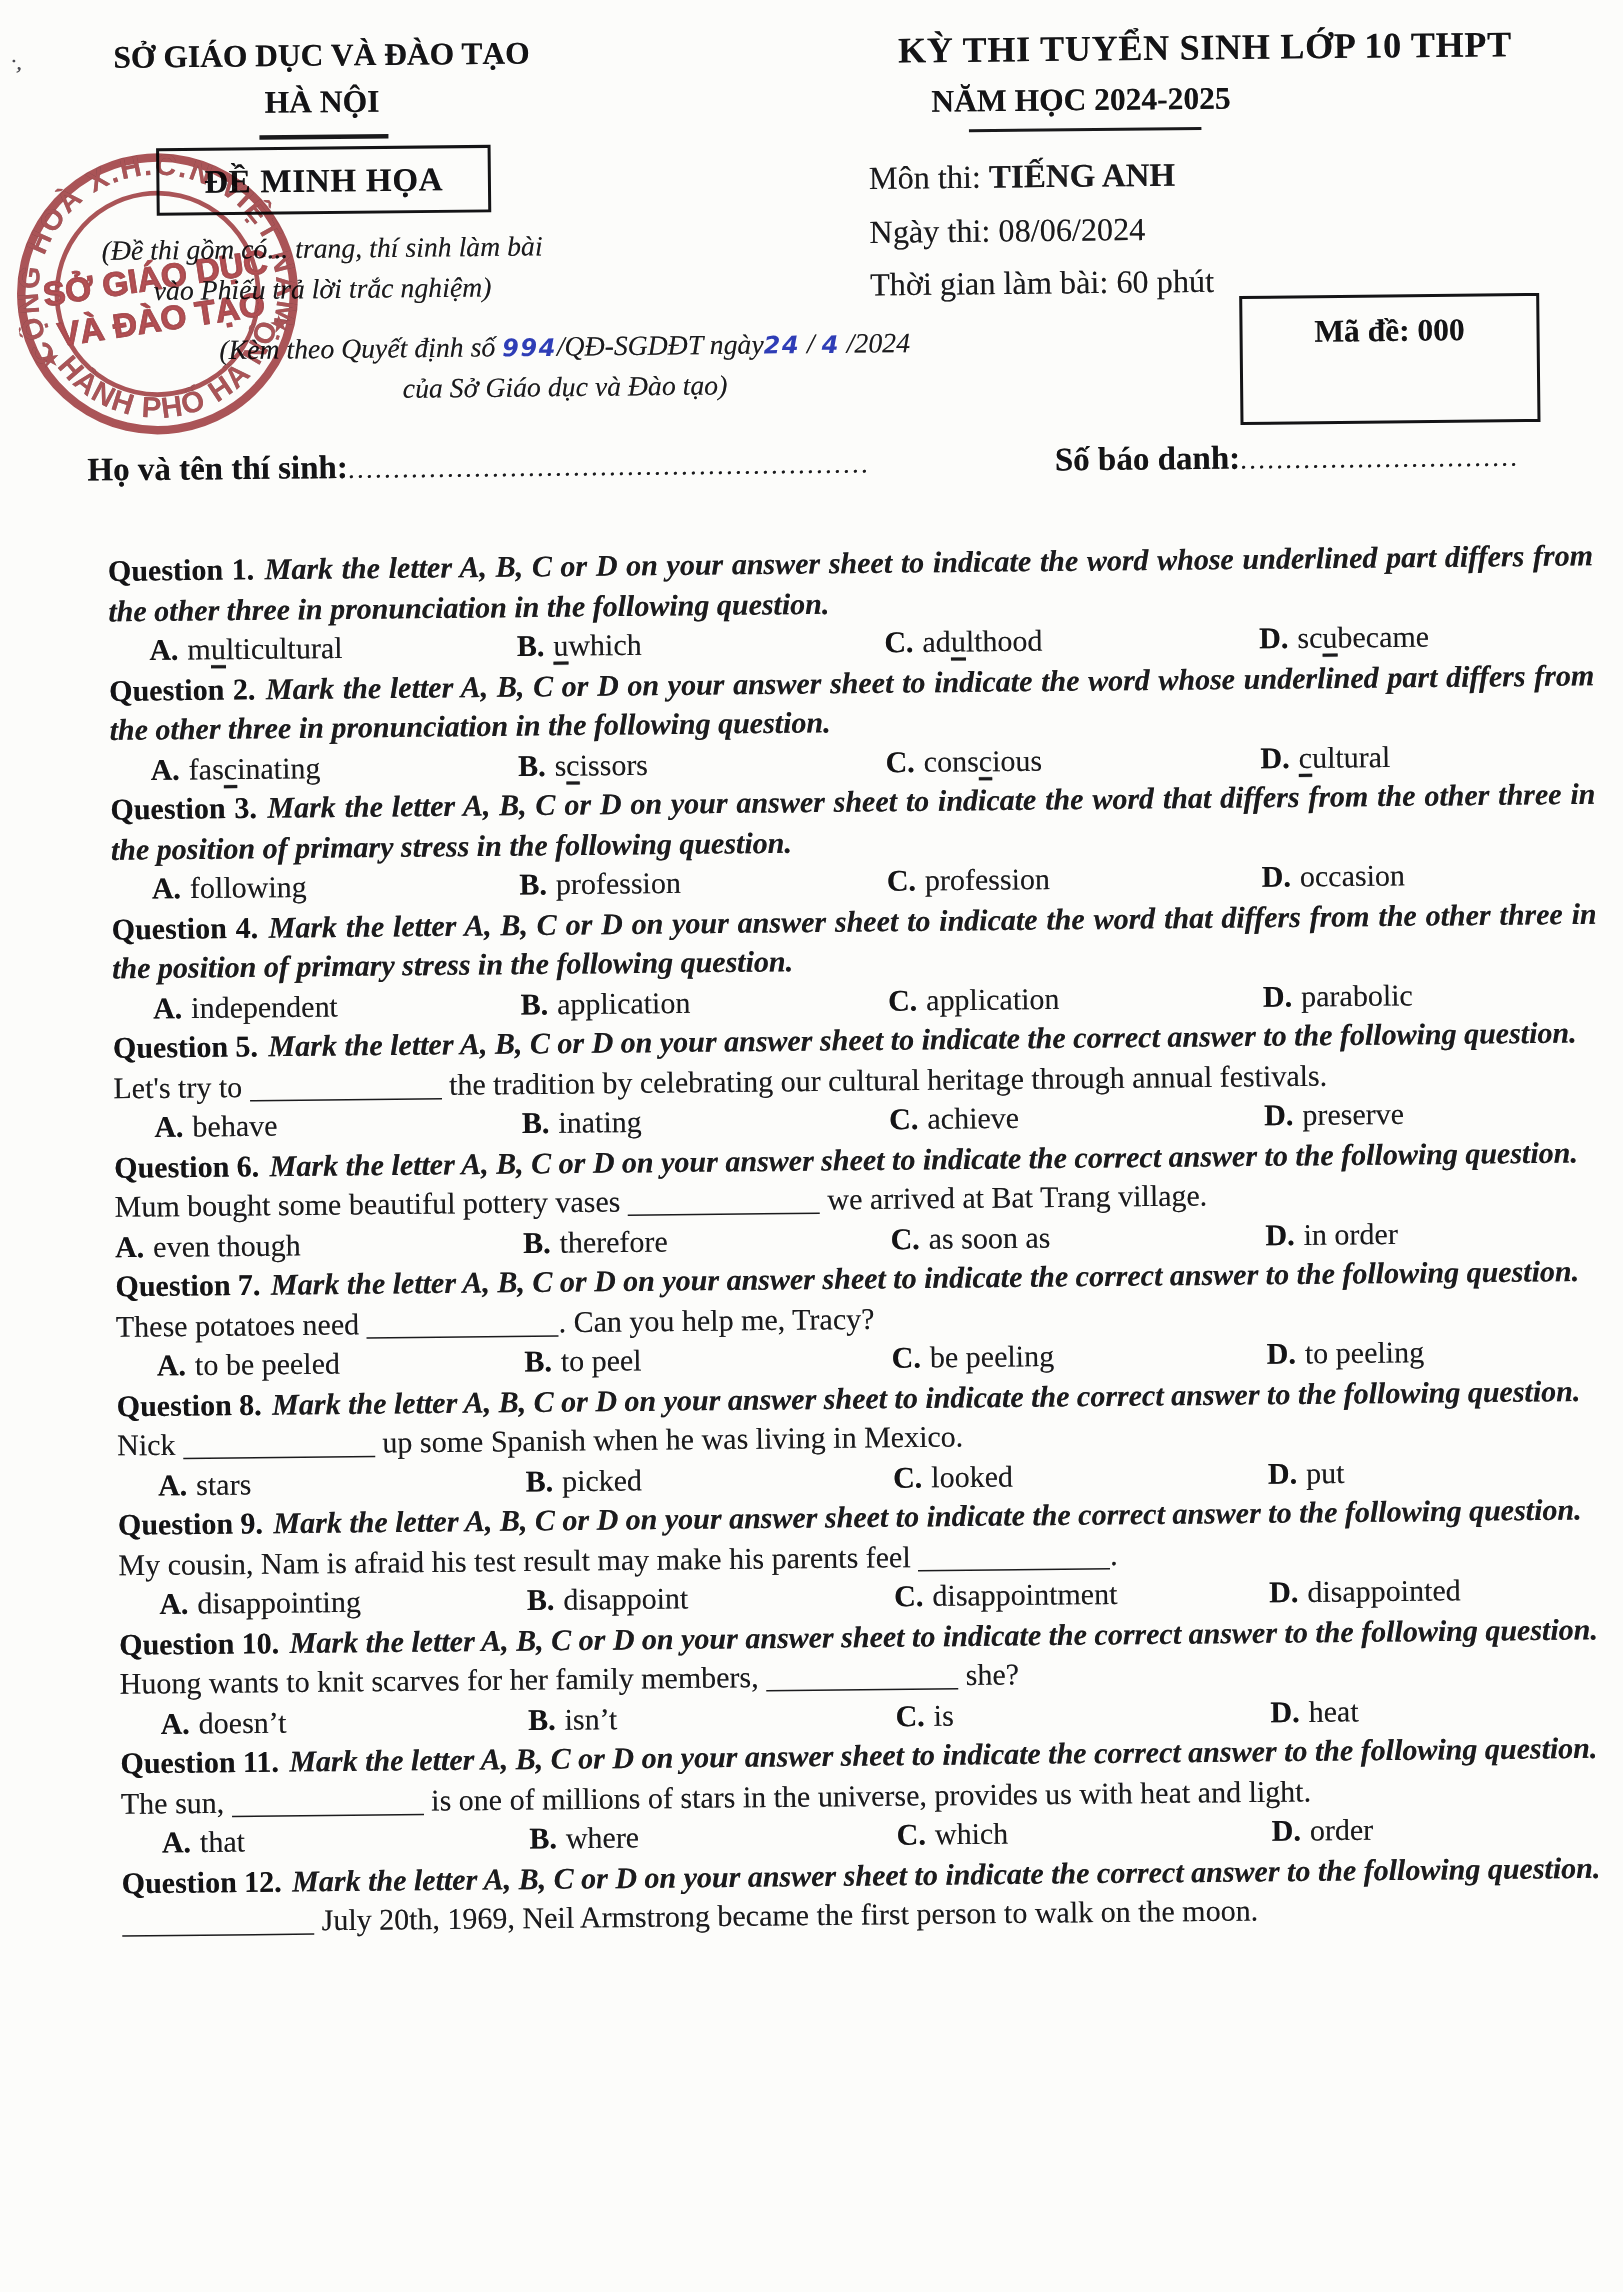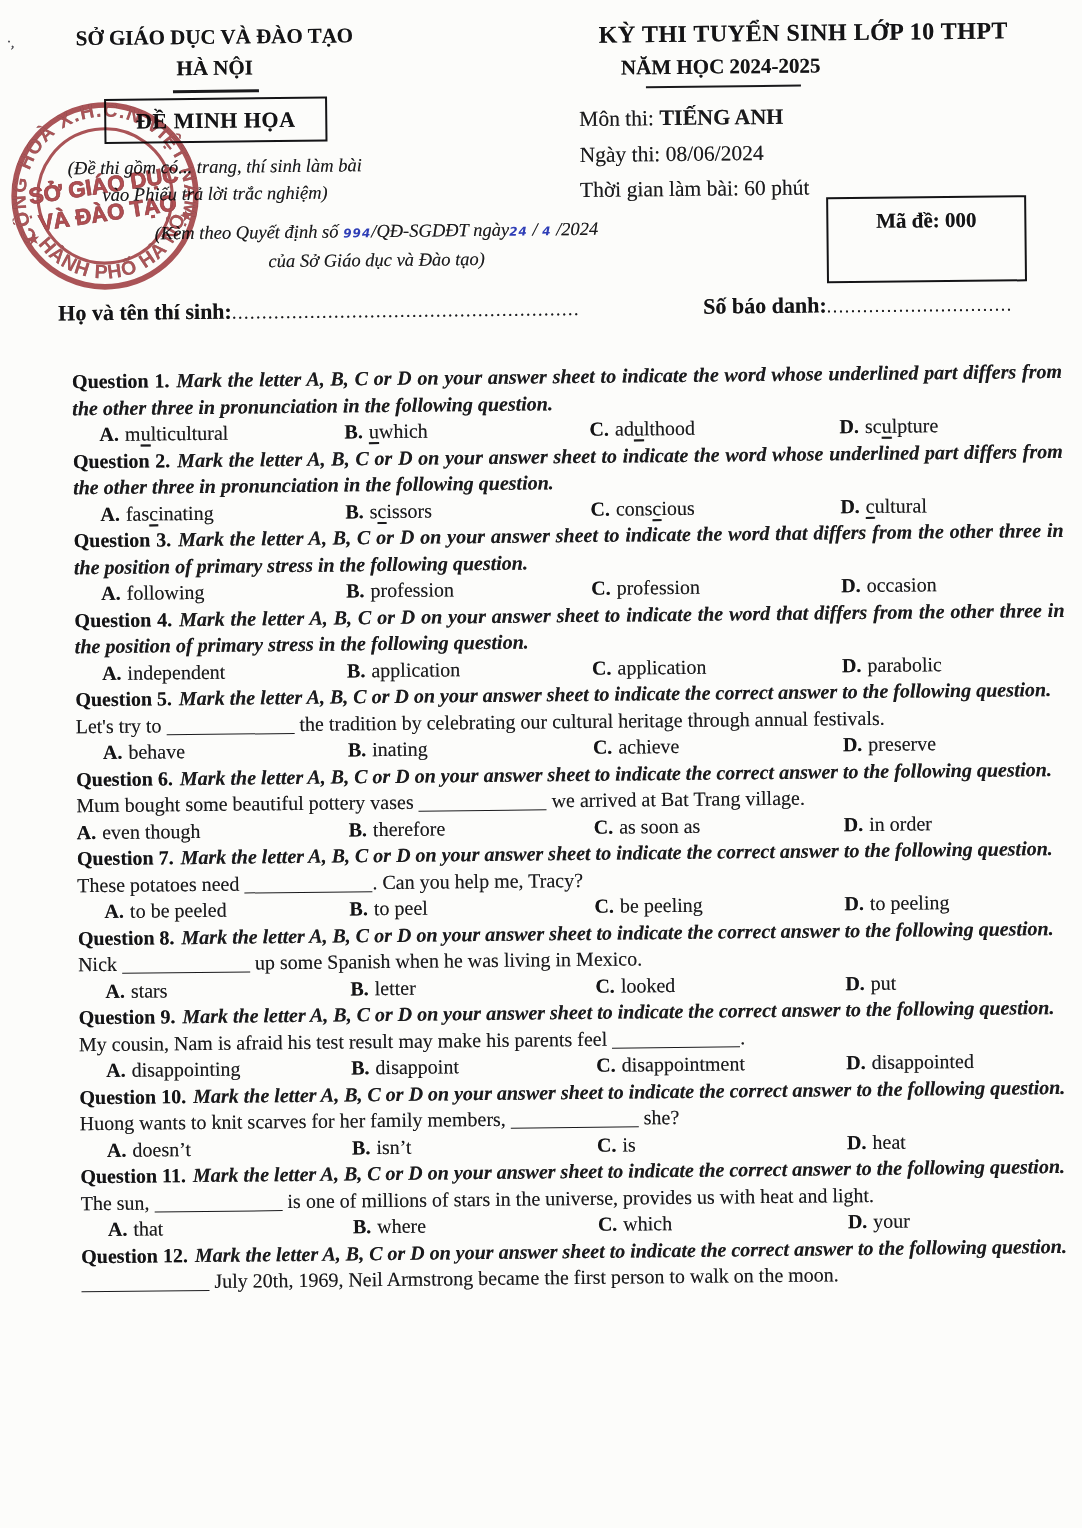--- a/index.html
+++ b/index.html
@@ -15,21 +15,21 @@
   .dept{position:absolute;left:58px;top:24px;width:312px;text-align:center;
         font-weight:bold;font-size:21px;line-height:31px;color:#141416;}
   .dept-rule{position:absolute;left:172px;top:92px;width:86px;height:2.5px;background:#1a1a1c;}
   .exam-box{position:absolute;left:103px;top:100px;width:219px;height:41px;border:2.6px solid #141416;
         text-align:center;font-weight:bold;font-size:22px;line-height:41px;letter-spacing:.5px;color:#141416;}
   .note{position:absolute;left:38px;top:156px;width:350px;text-align:center;
         font-style:italic;font-size:18.5px;line-height:27px;}
   .decision{position:absolute;left:98px;top:222px;width:552px;text-align:center;
         font-style:italic;font-size:18.5px;line-height:27px;}
   .hand{font-family:"DejaVu Sans",sans-serif;color:#2e3db6;font-style:italic;font-weight:bold;
-        font-size:12px;letter-spacing:1px;text-shadow:none;}
+        font-size:16px;letter-spacing:1px;text-shadow:none;}
   
   .title{position:absolute;left:536px;top:28px;width:534px;text-align:center;
         font-weight:bold;font-size:24px;letter-spacing:.5px;color:#141416;white-space:nowrap;}
   .subtitle{position:absolute;left:560px;top:62px;width:320px;text-align:center;
         font-weight:bold;font-size:21px;color:#141416;}
   .sub-rule{position:absolute;left:645px;top:93px;width:155px;height:2.2px;background:#1a1a1c;}
   .exam-info{position:absolute;left:578px;top:107px;font-size:21.5px;line-height:35.5px;}
   .exam-info b{font-size:22px;}
   .code-box{position:absolute;left:824px;top:206px;width:200px;height:86px;border:2.4px solid #141416;
         font-weight:bold;font-size:21px;text-align:center;padding-top:10px;box-sizing:border-box;color:#141416;}
@@ -116,21 +116,21 @@
   </div>
 
   <div class="questions">
 
     <section class="q">
       <p class="q-head"><b class="qn">Question 1.</b><i class="qi">Mark the letter A, B, C or D on your answer sheet to indicate the word whose underlined part differs from the other three in pronunciation in the following question.</i></p>
       <div class="opts">
         <span class="opt"><b>A.</b><span>m</span><span class="ul">u</span><span>lticultural</span></span>
         <span class="opt"><b>B.</b><span></span><span class="ul">u</span><span>which</span></span>
         <span class="opt"><b>C.</b><span>ad</span><span class="ul">u</span><span>lthood</span></span>
-        <span class="opt"><b>D.</b><span>sc</span><span class="ul">u</span><span>lpture</span></span>
+        <span class="opt"><b>D.</b><span>sc</span><span class="ul">u</span><span>became</span></span>
       </div>
     </section>
 
     <section class="q">
       <p class="q-head"><b class="qn">Question 2.</b><i class="qi">Mark the letter A, B, C or D on your answer sheet to indicate the word whose underlined part differs from the other three in pronunciation in the following question.</i></p>
       <div class="opts">
         <span class="opt"><b>A.</b><span>fas</span><span class="ul">c</span><span>inating</span></span>
         <span class="opt"><b>B.</b><span>s</span><span class="ul">c</span><span>issors</span></span>
         <span class="opt"><b>C.</b><span>cons</span><span class="ul">c</span><span>ious</span></span>
         <span class="opt"><b>D.</b><span></span><span class="ul">c</span><span>ultural</span></span>
@@ -188,21 +188,21 @@
         <span class="opt"><b>C.</b><span>be peeling</span></span>
         <span class="opt"><b>D.</b><span>to peeling</span></span>
       </div>
     </section>
 
     <section class="q">
       <p class="q-head"><b class="qn">Question 8.</b><i class="qi">Mark the letter A, B, C or D on your answer sheet to indicate the correct answer to the following question.</i></p>
       <p class="q-sent"><span>Nick </span><span class="blank"></span><span> up some Spanish when he was living in Mexico.</span></p>
       <div class="opts">
         <span class="opt"><b>A.</b><span>stars</span></span>
-        <span class="opt"><b>B.</b><span>letter</span></span>
+        <span class="opt"><b>B.</b><span>picked</span></span>
         <span class="opt"><b>C.</b><span>looked</span></span>
         <span class="opt"><b>D.</b><span>put</span></span>
       </div>
     </section>
 
     <section class="q">
       <p class="q-head"><b class="qn">Question 9.</b><i class="qi">Mark the letter A, B, C or D on your answer sheet to indicate the correct answer to the following question.</i></p>
       <p class="q-sent"><span>My cousin, Nam is afraid his test result may make his parents feel </span><span class="blank"></span><span>.</span></p>
       <div class="opts">
         <span class="opt"><b>A.</b><span>disappointing</span></span>
@@ -223,21 +223,21 @@
       </div>
     </section>
 
     <section class="q">
       <p class="q-head"><b class="qn">Question 11.</b><i class="qi">Mark the letter A, B, C or D on your answer sheet to indicate the correct answer to the following question.</i></p>
       <p class="q-sent"><span>The sun, </span><span class="blank"></span><span> is one of millions of stars in the universe, provides us with heat and light.</span></p>
       <div class="opts">
         <span class="opt"><b>A.</b><span>that</span></span>
         <span class="opt"><b>B.</b><span>where</span></span>
         <span class="opt"><b>C.</b><span>which</span></span>
-        <span class="opt"><b>D.</b><span>your</span></span>
+        <span class="opt"><b>D.</b><span>order</span></span>
       </div>
     </section>
 
     <section class="q">
       <p class="q-head"><b class="qn">Question 12.</b><i class="qi">Mark the letter A, B, C or D on your answer sheet to indicate the correct answer to the following question.</i></p>
       <p class="q-sent"><span></span><span class="blank"></span><span> July 20th, 1969, Neil Armstrong became the first person to walk on the moon.</span></p>
     </section>
 
   </div>
 </div>

